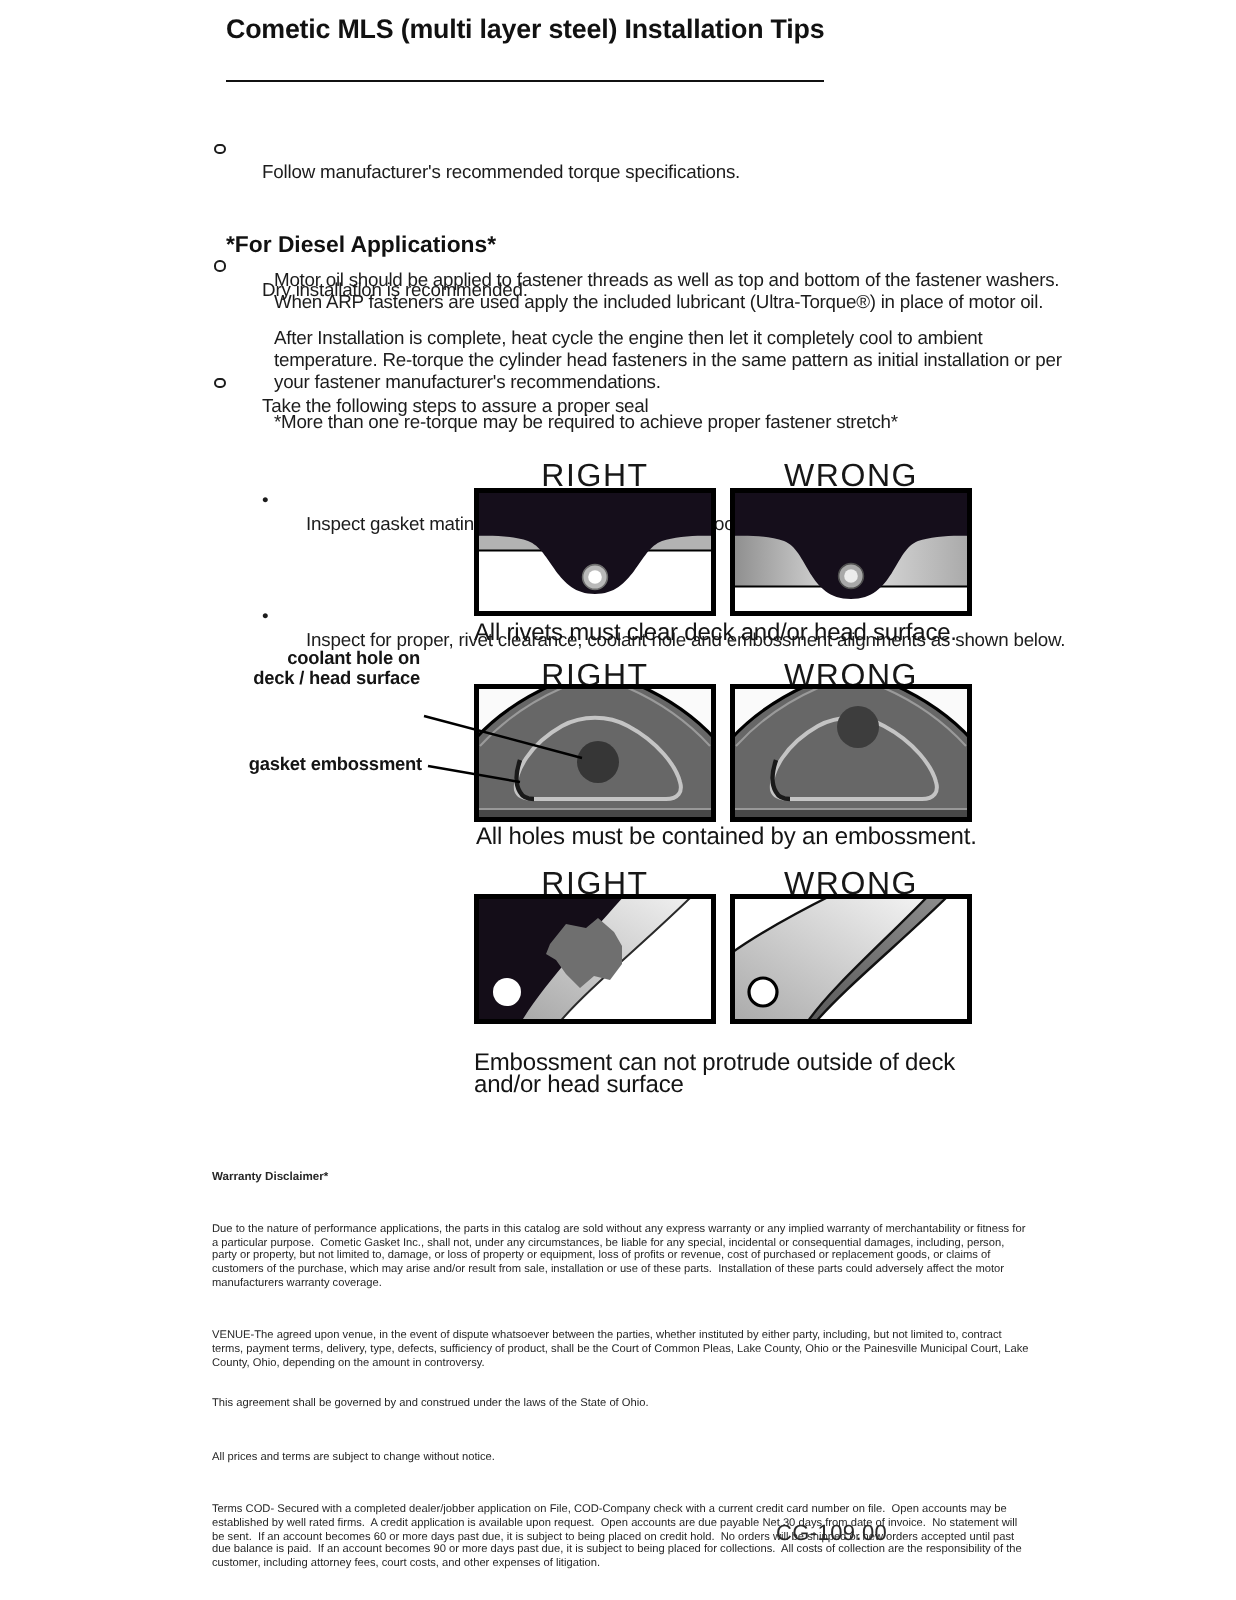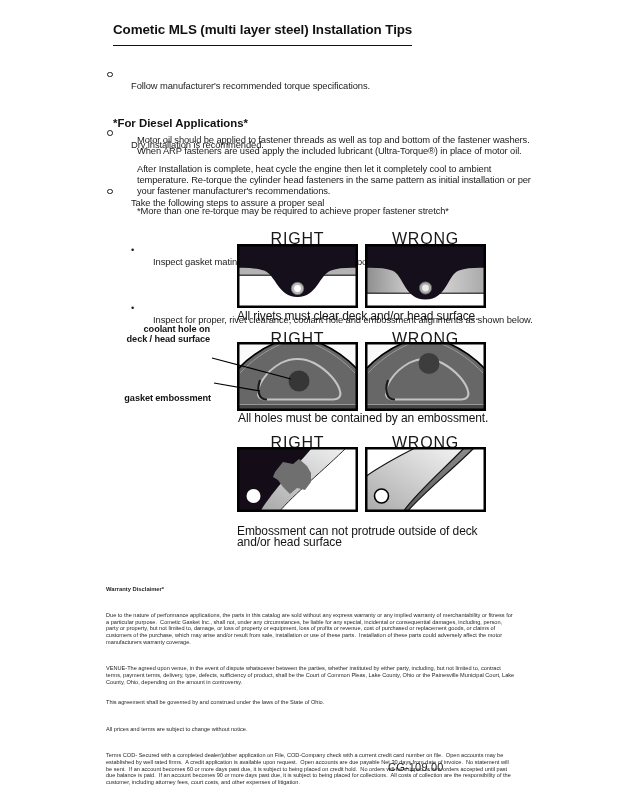--- a/index.html
+++ b/index.html
@@ -1,21 +1,21 @@
 <!DOCTYPE html>
 <html><head>
 <meta charset="utf-8">
 <style>
   html,body{margin:0;padding:0;background:#fff;}
   .page{position:relative;width:618px;height:800px;background:#ffffff;
         font-family:"Liberation Sans", sans-serif;color:#1c1c1c;overflow:hidden;}
   .abs{position:absolute;}
   
-  .doc-title{left:113px;top:22px;font-size:13.4px;font-weight:700;color:#111;
-             border-bottom:1.6px solid #111;padding-bottom:8px;letter-spacing:-0.1px;}
+  .doc-title{left:113px;top:7px;font-size:13.4px;font-weight:700;color:#111;
+             border-bottom:1.6px solid #111;padding-bottom:18px;letter-spacing:-0.1px;}
   
   .tips{left:107px;top:45px;width:502px;font-size:9.4px;line-height:11.7px;
         letter-spacing:-0.1px;color:#1c1c1c;white-space:pre-wrap;}
   .tip{position:relative;padding-left:9px;}
   .tip .cb{position:absolute;left:0;top:3.2px;width:3.6px;height:3.6px;
            border:1px solid #1c1c1c;border-radius:50%;}
   .subtip{position:relative;padding-left:31px;}
   .subtip .db{position:absolute;left:24px;top:0;font-size:9.4px;}
   
   .diesel-h{left:113px;top:117px;font-size:11.4px;font-weight:700;color:#111;}
@@ -108,21 +108,21 @@
   </div>
   <div class="abs cap" style="left:237px;top:311px;">All rivets must clear deck and/or head surface.</div>
 
   <div class="abs dlabel" style="left:237px;top:330px;">RIGHT</div>
   <div class="abs dlabel" style="left:365px;top:330px;">WRONG</div>
 
   <div class="abs ann" style="left:85px;top:324px;width:125px;text-align:right;">
     <div>coolant hole on</div>
     <div>deck / head surface</div>
   </div>
-  <div class="abs ann" style="left:80px;top:377px;width:131px;margin-top:16px;">gasket embossment</div>
+  <div class="abs ann" style="left:80px;top:377px;width:131px;">gasket embossment</div>
 
   <div class="abs diag" style="left:237px;top:342px;">
     <svg width="121" height="69" viewBox="0 0 121 69">
       <rect width="121" height="69" fill="#676767"></rect>
       <rect x="0" y="63" width="121" height="6" fill="#474747"></rect>
       <line x1="0" y1="62.5" x2="121" y2="62.5" stroke="#989898" stroke-width="1"></line>
       <path d="M0,0 H40 C24,7 10,17 0,28 Z" fill="#fafafa"></path>
       <path d="M40,0 C24,7 10,17 0,28" fill="none" stroke="#000" stroke-width="1.6"></path>
       <path d="M44,2 C28,9 14,19 3,31" fill="none" stroke="#9a9a9a" stroke-width="1"></path>
       <path d="M121,0 H81 C97,7 111,17 121,28 Z" fill="#fafafa"></path>

